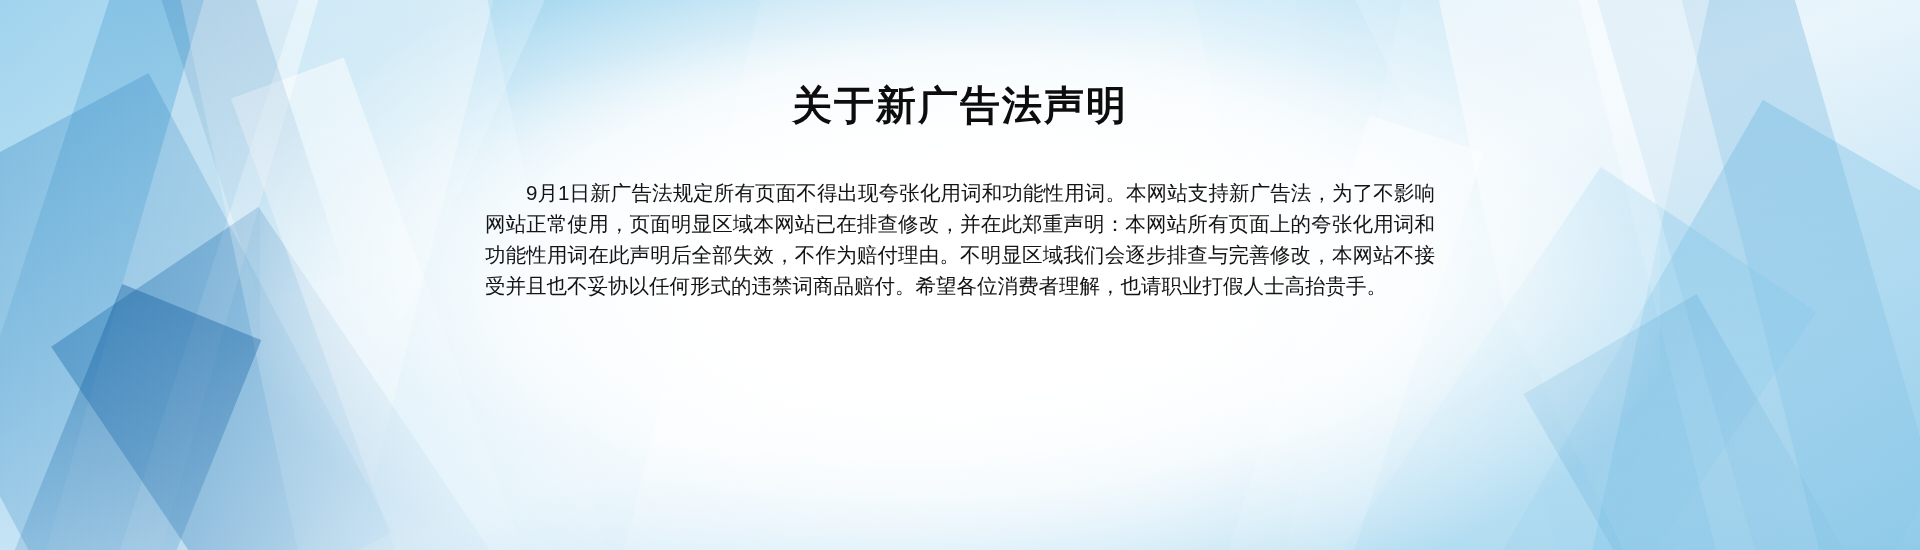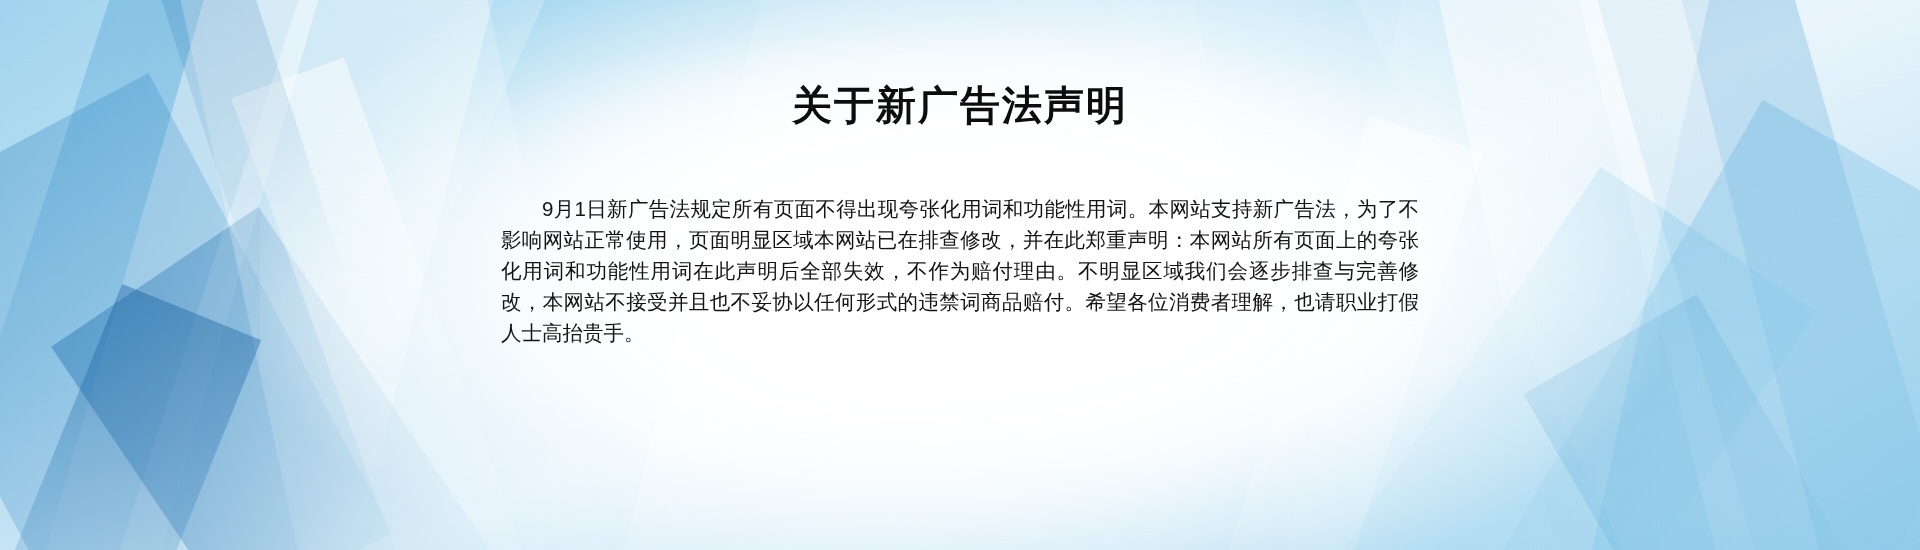--- a/index.html
+++ b/index.html
@@ -107,21 +107,21 @@
     width: 950px;
     margin-top: 22px;
     color: #141414;
     font-size: 20.5px;
     line-height: 31px;
     text-align: justify;
     text-justify: inter-ideograph;
   }
 
   .para {
-    margin: 16px;
+    margin: 0;
   }
   .para-indent {
     text-indent: 2em;
   }
 </style>
 </head>
 <body>
 
 <div class="banner">
 

